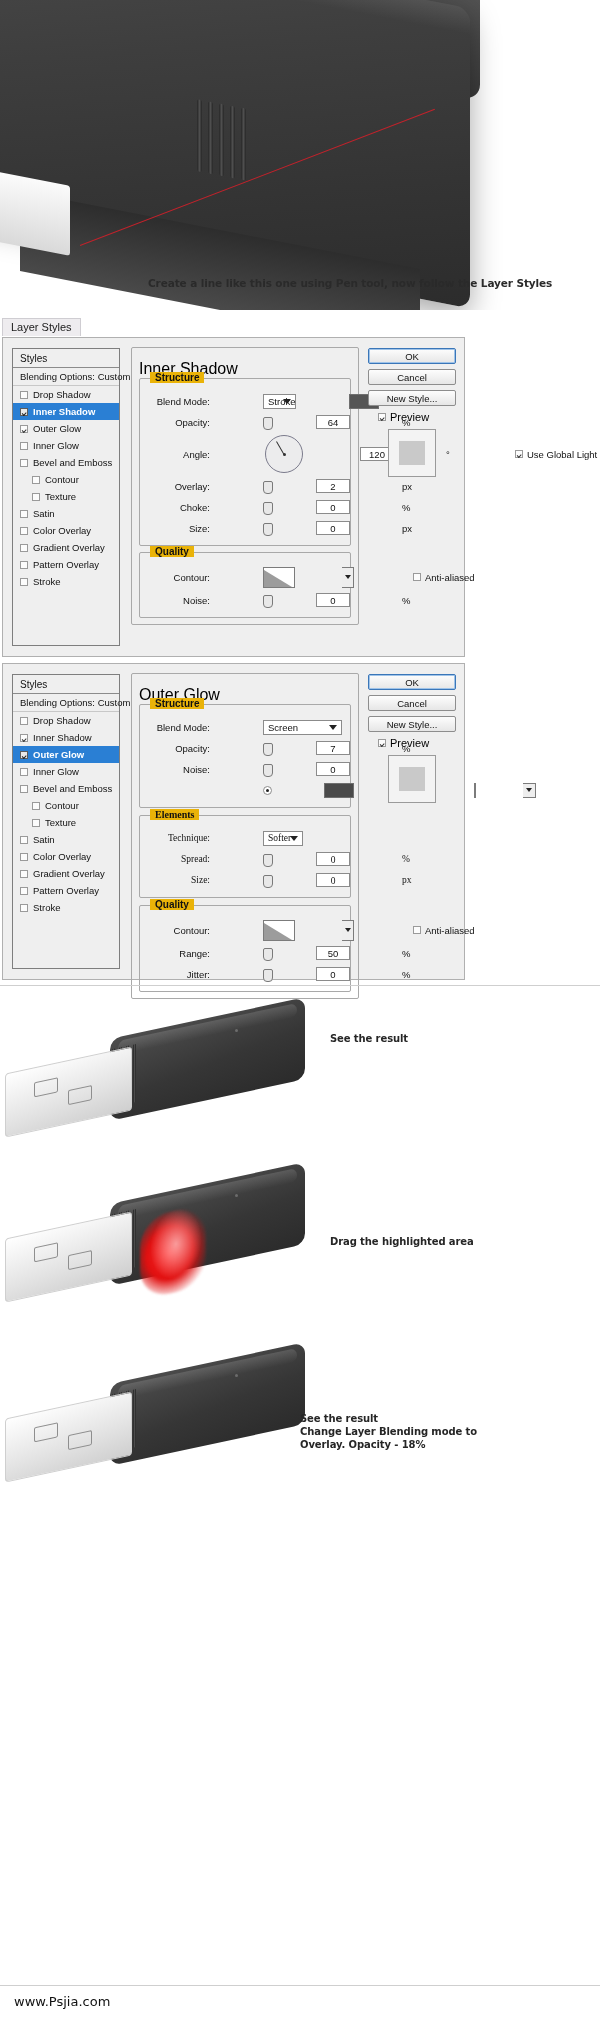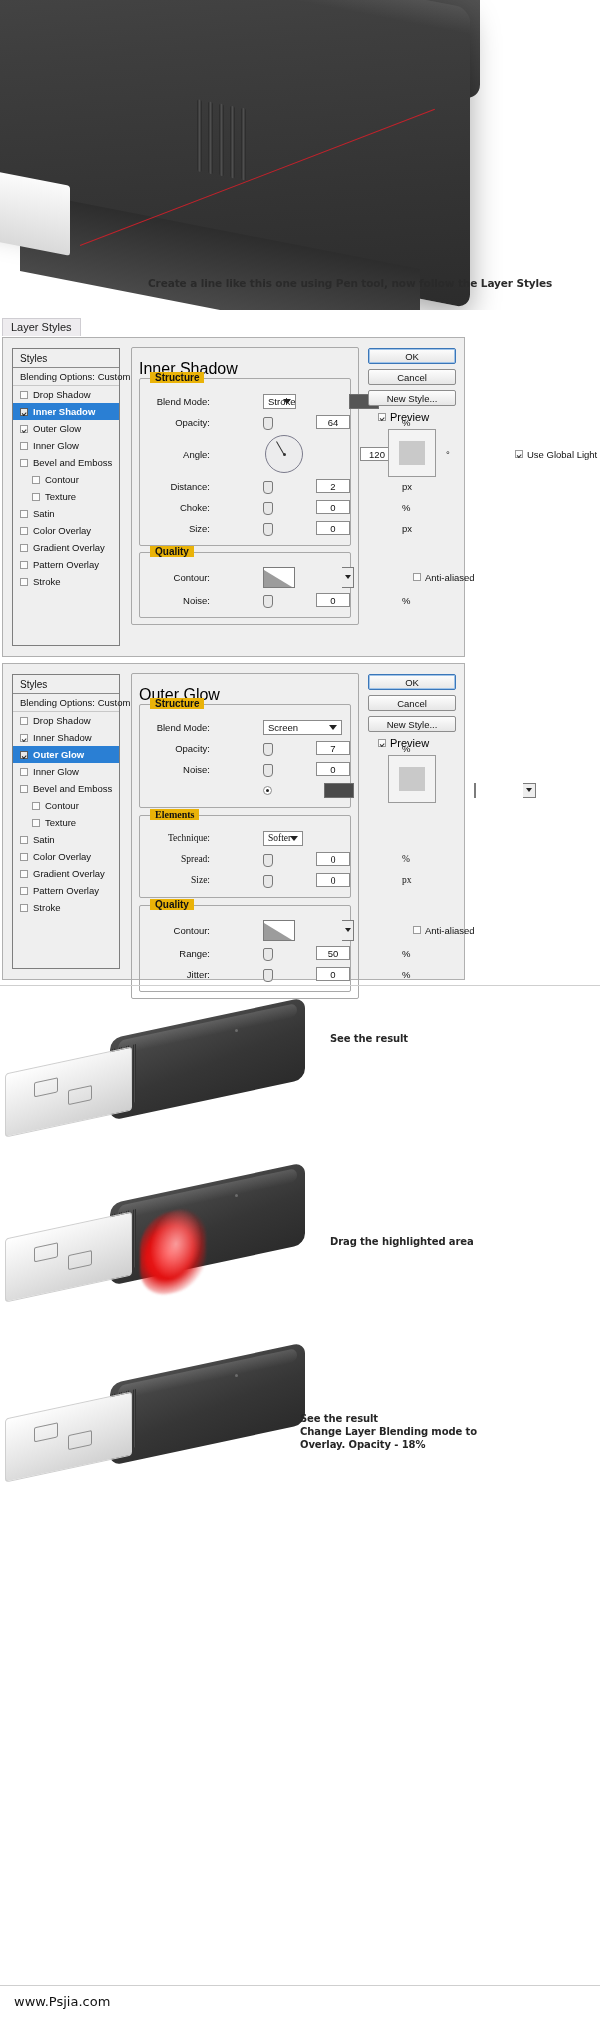--- a/index.html
+++ b/index.html
@@ -286,21 +286,21 @@
               </div>
               <div class="num" style="margin-left:10px;">120</div>
               <div class="unit">°</div>
               <div class="chk">
                 <span class="cb on"></span>
                 <span>Use Global Light</span>
               </div>
             </div>
 
             <div class="frow">
-              <div class="flabel">Distance:</div>
+              <div class="flabel">Overlay:</div>
               <div class="slider">
                 <div class="track"></div>
                   <div class="knob" style="left:0%;"></div>
               </div>
               <div class="num">2</div>
               <div class="unit">px</div>
             </div>
 
             <div class="frow">
               <div class="flabel">Choke:</div>

